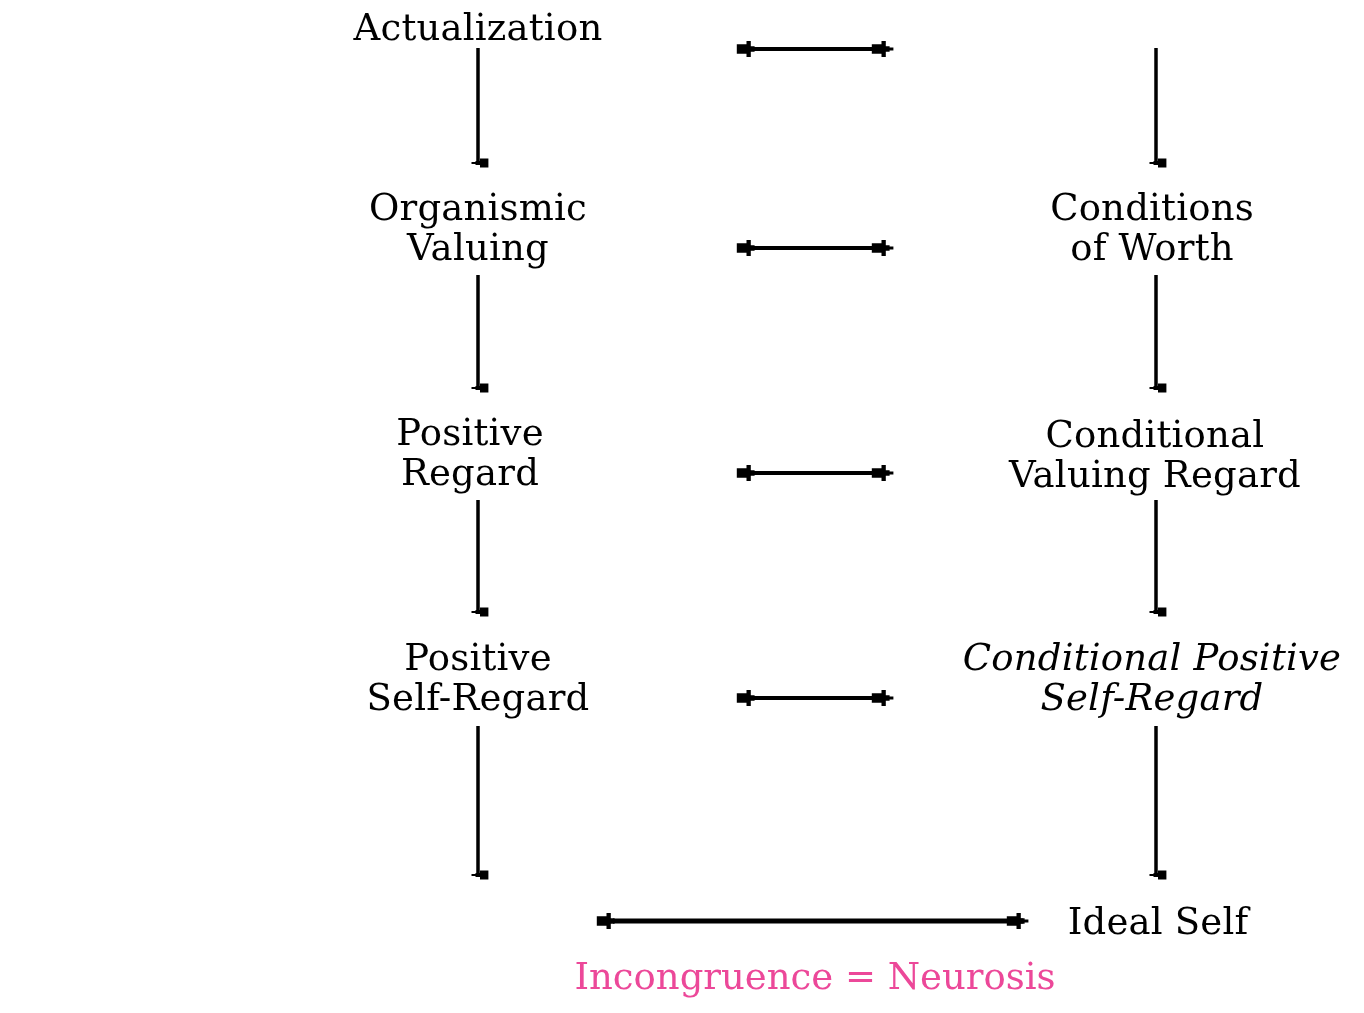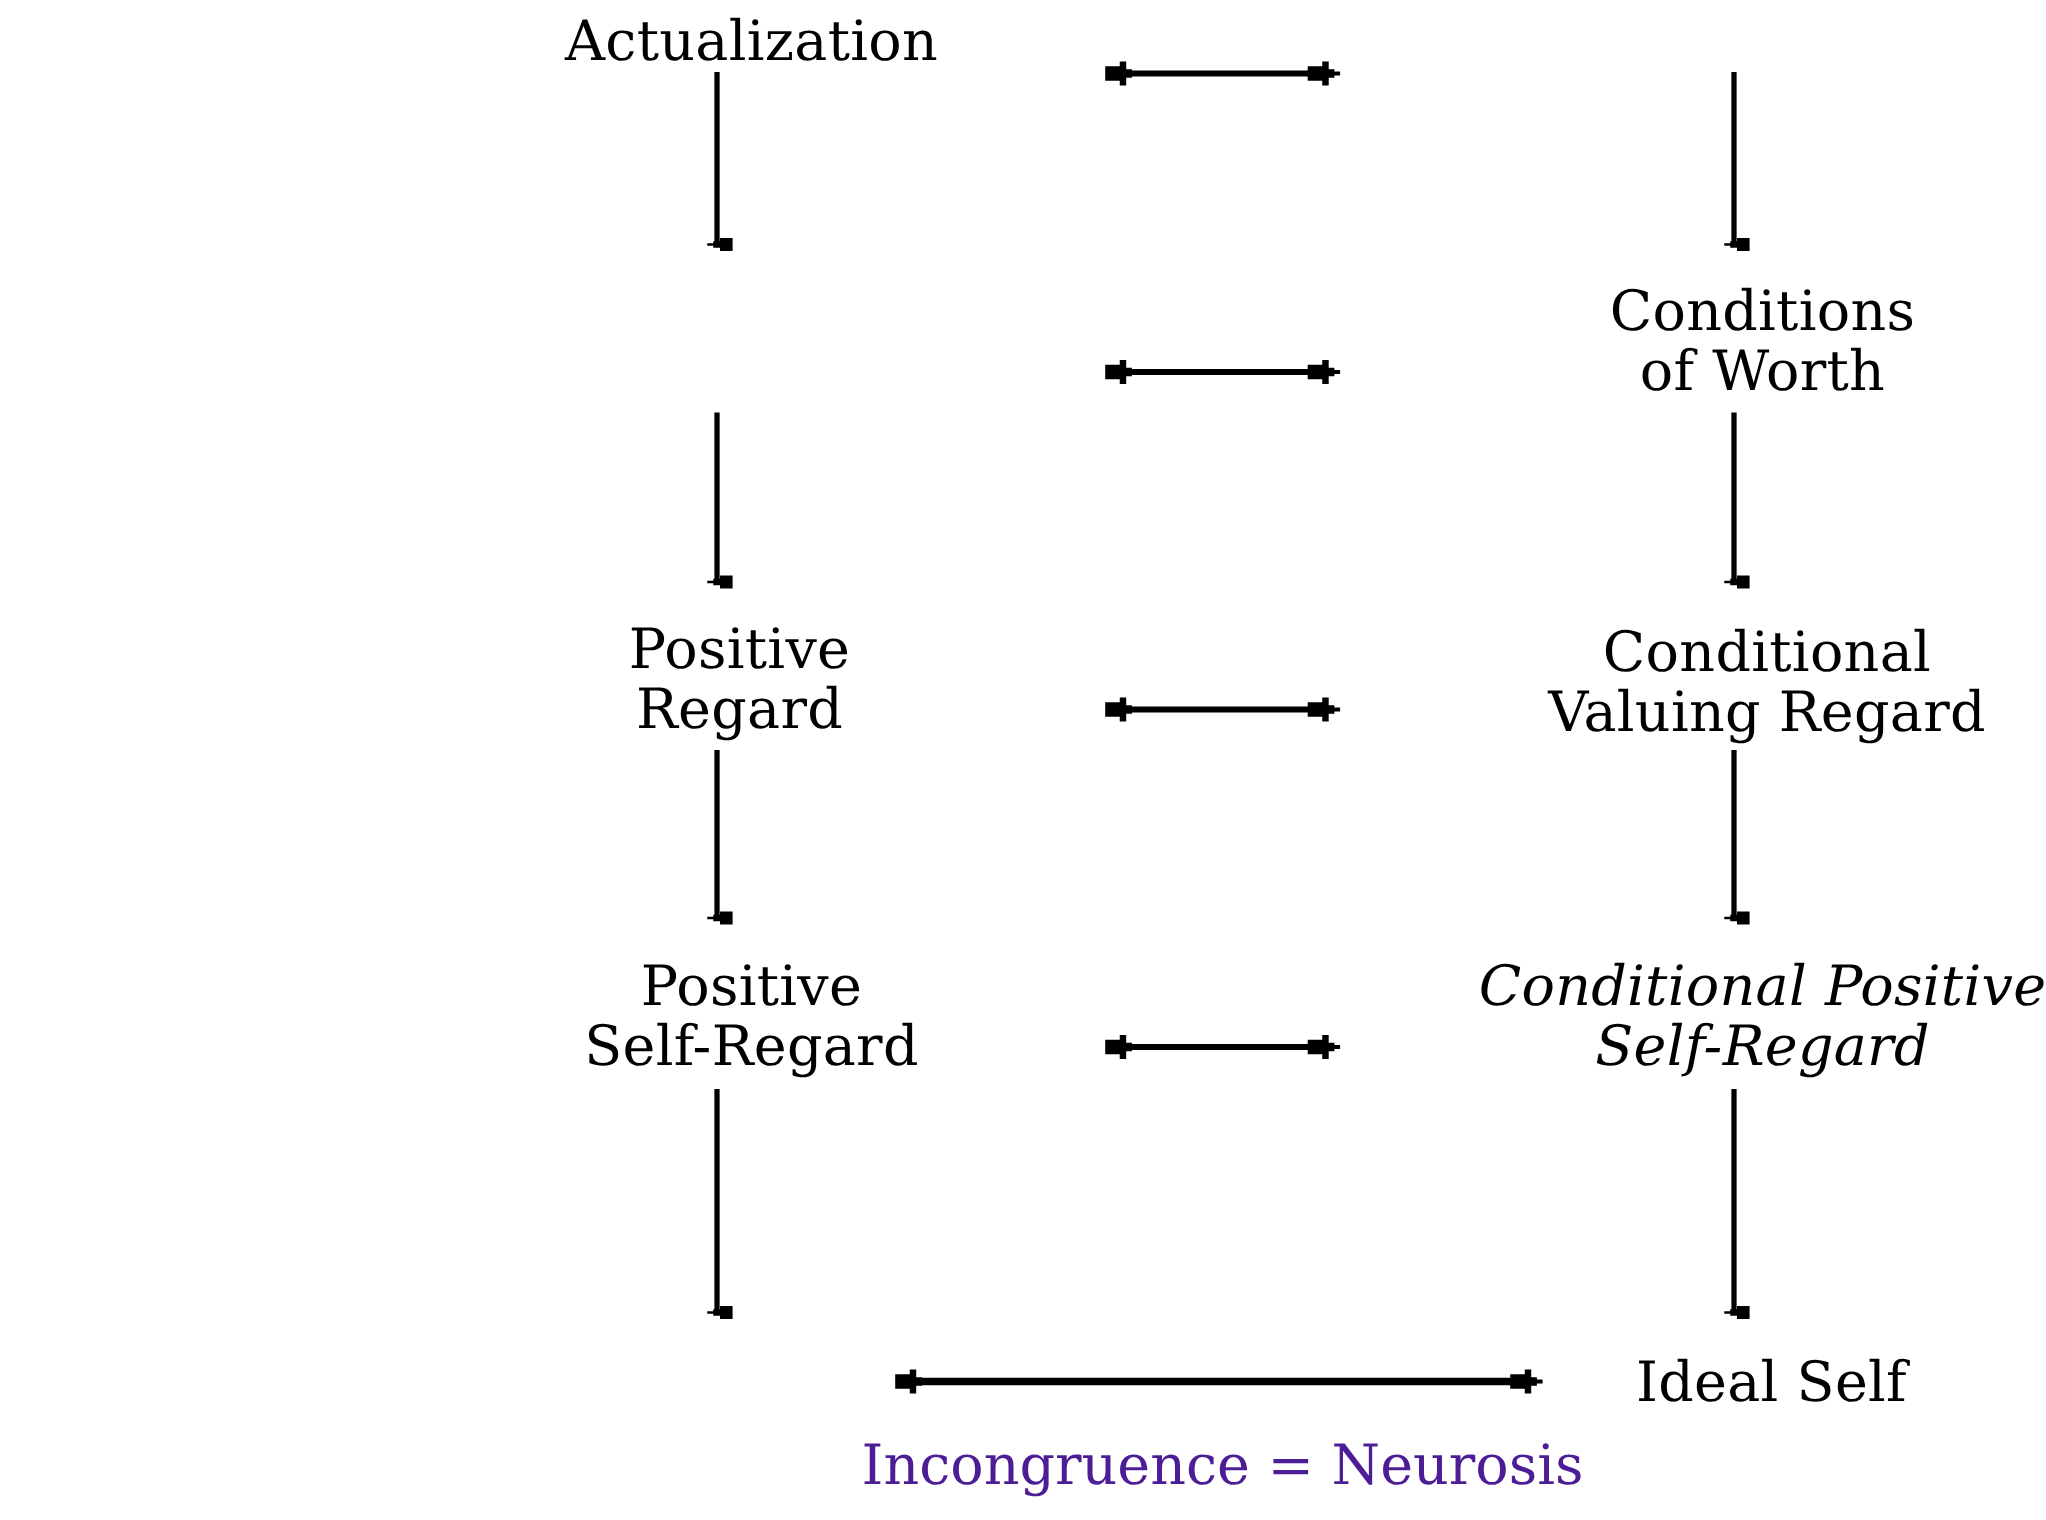--- a/index.html
+++ b/index.html
@@ -29,29 +29,28 @@
     position: absolute;
     text-align: center;
     color: #000000;
     font-family: "DejaVu Serif", "Liberation Serif", serif;
     font-size: 37px;
     line-height: 40px;
     letter-spacing: 0.2px;
     white-space: nowrap;
     transform: translateX(-50%);
     user-select: none;
-    margin-left: 23px;
   }
   .node-label .line2 {
     display: block;
   }
   .caption-label {
     position: absolute;
     text-align: center;
-    color: #4c1d95;
+    color: #ec4899;
     font-family: "DejaVu Serif", "Liberation Serif", serif;
     font-size: 37px;
     line-height: 40px;
     white-space: nowrap;
     transform: translateX(-50%);
     user-select: none;
   }
 </style>
 </head>
 <body>
@@ -86,20 +85,24 @@
     <line x1="753" y1="473" x2="888" y2="473" stroke="#000000" stroke-width="4" marker-start="url(#arrow-left)" marker-end="url(#arrow-right)"></line>
     <line x1="753" y1="698" x2="888" y2="698" stroke="#000000" stroke-width="4" marker-start="url(#arrow-left)" marker-end="url(#arrow-right)"></line>
 
     <line x1="613" y1="921" x2="1023" y2="921" stroke="#000000" stroke-width="5" marker-start="url(#arrow-left)" marker-end="url(#arrow-right)"></line>
   </svg>
 
   <div class="node-label" style="left:478px; top:8px;">
     <span>Actualization</span>
   </div>
 
+  <div class="node-label" style="left:478px; top:188px;">
+    <span>Organismic</span>
+    <span class="line2">Valuing</span>
+  </div>
 
   <div class="node-label" style="left:470px; top:413px;">
     <span>Positive</span>
     <span class="line2">Regard</span>
   </div>
 
   <div class="node-label" style="left:478px; top:638px;">
     <span>Positive</span>
     <span class="line2">Self-Regard</span>
   </div>

